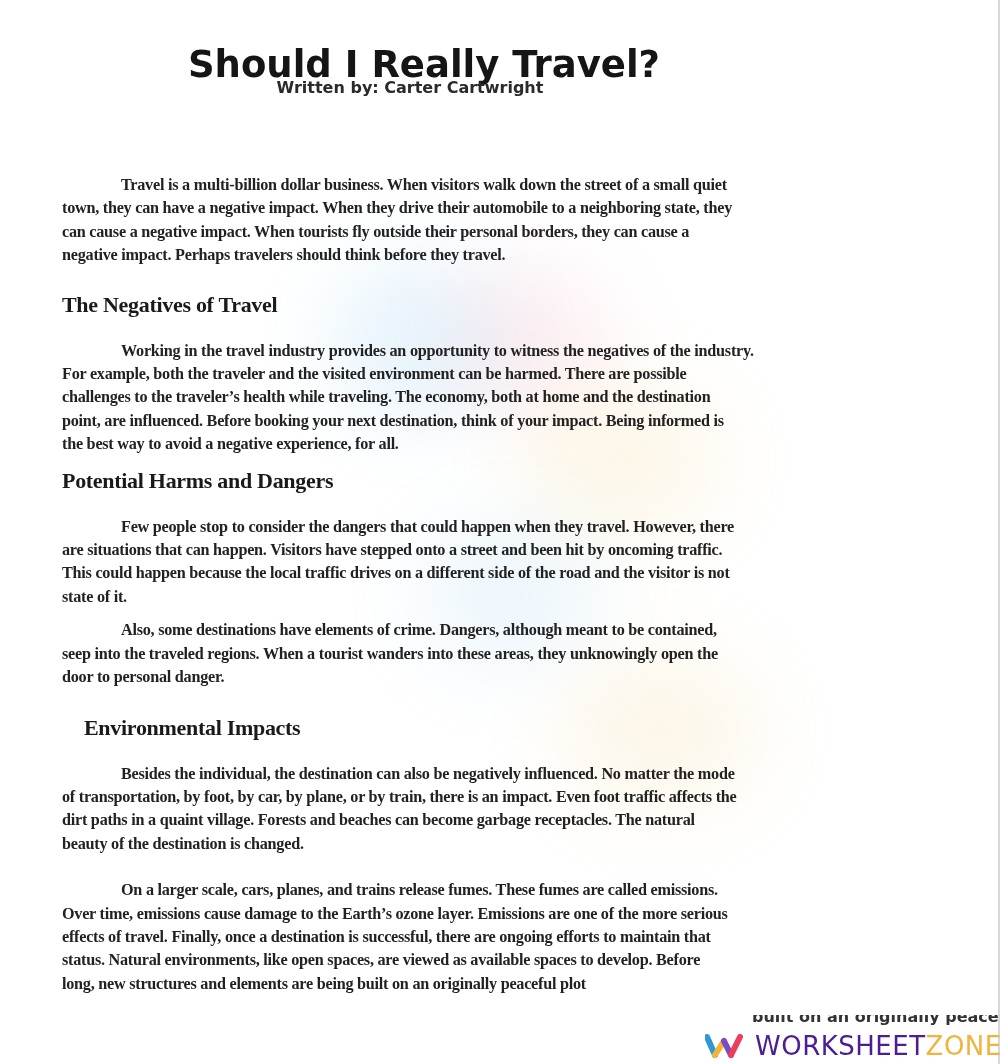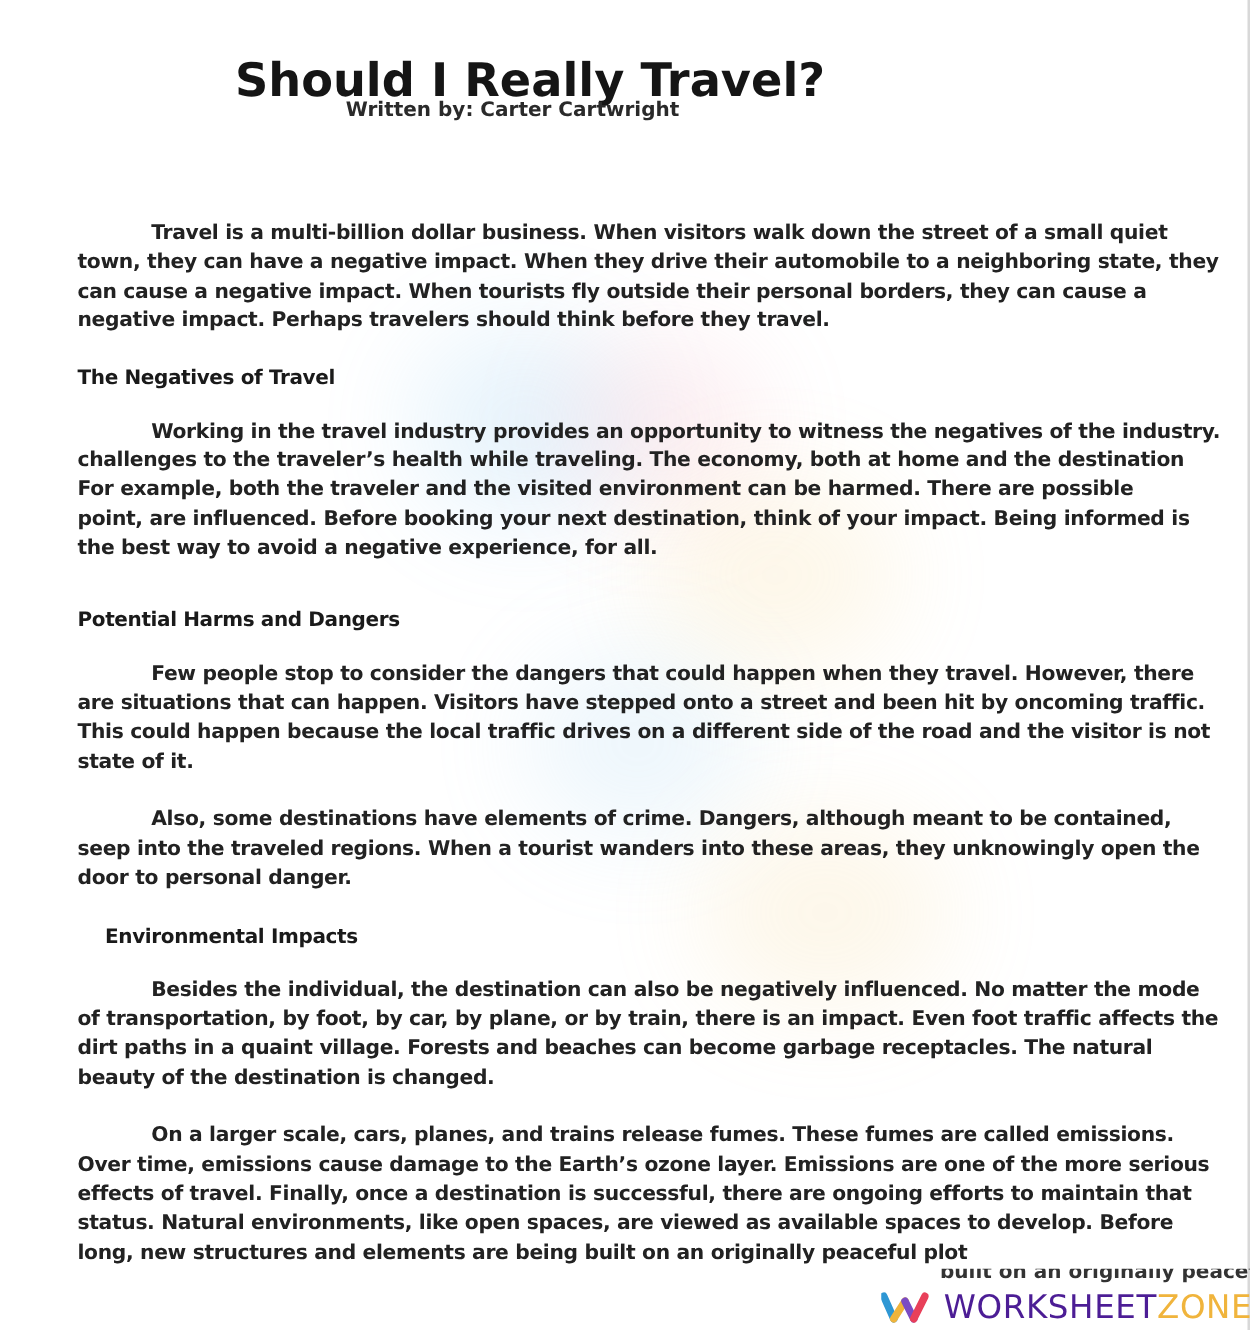--- a/index.html
+++ b/index.html
@@ -49,38 +49,39 @@
       text-align: center;
       font-size: 16px;
       font-weight: bold;
       color: #2a2a2a;
     }
     .content {
       position: absolute;
       left: 62px;
       top: 174px;
       width: 890px;
+      font-family: Liberation Serif, serif;
     }
     .para {
       font-size: 16.2px;
       line-height: 23.4px;
       font-weight: bold;
       color: #222;
       margin: 0;
       letter-spacing: -0.25px;
     }
     .para .line {
       display: block;
       white-space: nowrap;
     }
     .para .line.indent {
       padding-left: 59px;
     }
     .heading {
-      font-size: 16px;
+      font-size: 22px;
       font-weight: bold;
       color: #1a1a1a;
       margin: 0;
       letter-spacing: -0.3px;
     }
     .brand {
       position: absolute;
       left: 705px;
       top: 1032px;
       height: 28px;
@@ -136,34 +137,34 @@
   <p class="para">
     <span class="line indent">Travel is a multi-billion dollar business. When visitors walk down the street of a small quiet</span>
     <span class="line">town, they can have a negative impact. When they drive their automobile to a neighboring state, they</span>
     <span class="line">can cause a negative impact. When tourists fly outside their personal borders, they can cause a</span>
     <span class="line">negative impact. Perhaps travelers should think before they travel.</span>
   </p>
 
   <h2 class="heading" style="margin-top:24px;">The Negatives of Travel</h2>
   <p class="para" style="margin-top:22px;">
     <span class="line indent">Working in the travel industry provides an opportunity to witness the negatives of the industry.</span>
+    <span class="line">For example, both the traveler and the visited environment can be harmed. There are possible</span>
     <span class="line">challenges to the traveler’s health while traveling. The economy, both at home and the destination</span>
-    <span class="line">For example, both the traveler and the visited environment can be harmed. There are possible</span>
     <span class="line">point, are influenced. Before booking your next destination, think of your impact. Being informed is</span>
     <span class="line">the best way to avoid a negative experience, for all.</span>
   </p>
 
-  <h2 class="heading" style="margin-top:36px;">Potential Harms and Dangers</h2>
+  <h2 class="heading" style="margin-top:11px;">Potential Harms and Dangers</h2>
   <p class="para" style="margin-top:22px;">
     <span class="line indent">Few people stop to consider the dangers that could happen when they travel. However, there</span>
     <span class="line">are situations that can happen. Visitors have stepped onto a street and been hit by oncoming traffic.</span>
     <span class="line">This could happen because the local traffic drives on a different side of the road and the visitor is not</span>
     <span class="line">state of it.</span>
   </p>
-  <p class="para" style="margin-top:23px;">
+  <p class="para" style="margin-top:10px;">
     <span class="line indent">Also, some destinations have elements of crime. Dangers, although meant to be contained,</span>
     <span class="line">seep into the traveled regions. When a tourist wanders into these areas, they unknowingly open the</span>
     <span class="line">door to personal danger.</span>
   </p>
 
   <h2 class="heading" style="margin-top:25px;margin-left:22px;">Environmental Impacts</h2>
   <p class="para" style="margin-top:22px;">
     <span class="line indent">Besides the individual, the destination can also be negatively influenced. No matter the mode</span>
     <span class="line">of transportation, by foot, by car, by plane, or by train, there is an impact. Even foot traffic affects the</span>
     <span class="line">dirt paths in a quaint village. Forests and beaches can become garbage receptacles. The natural</span>

